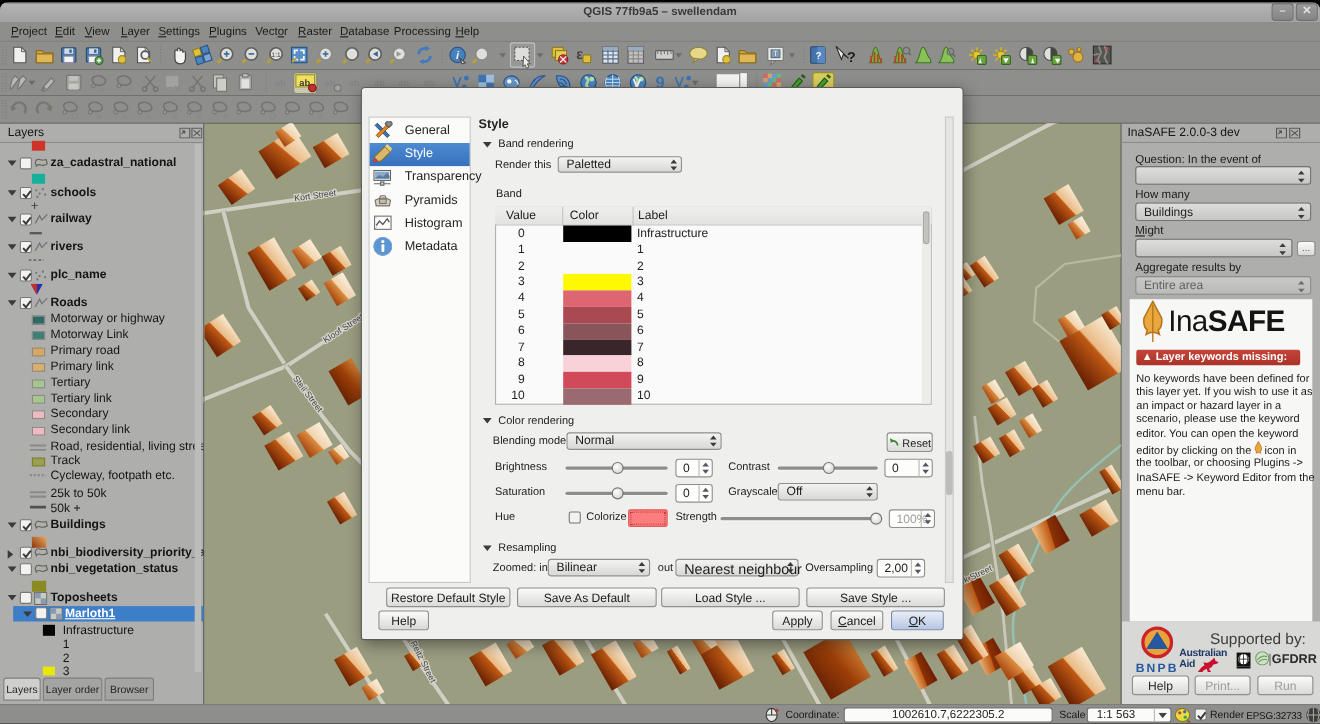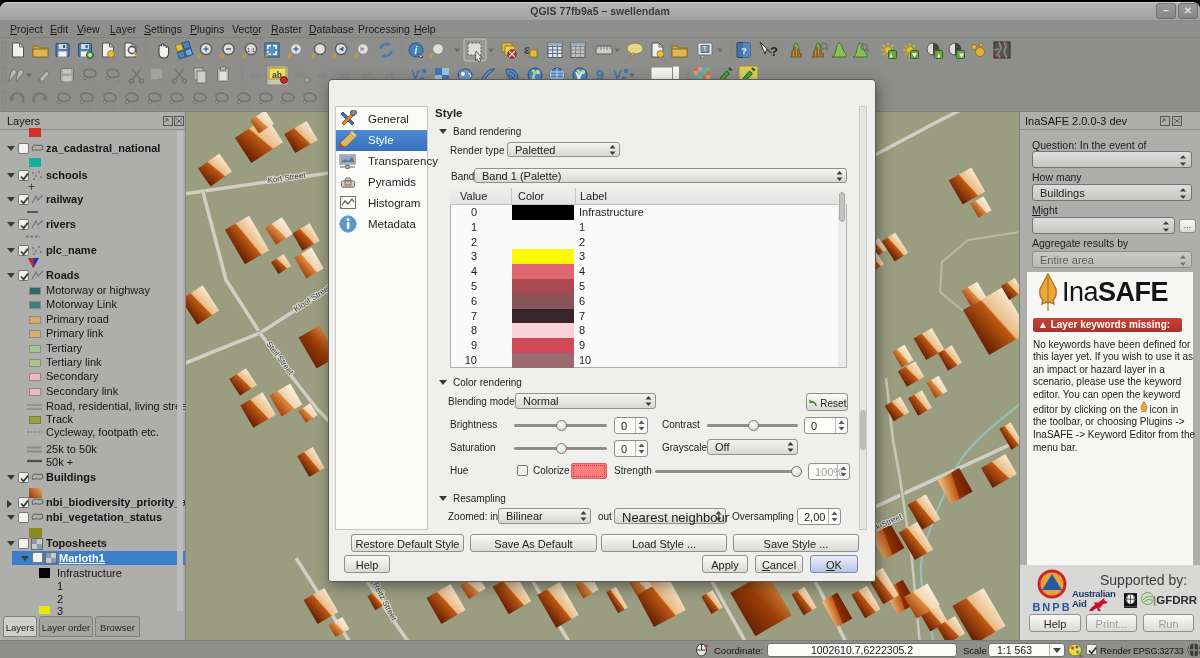--- a/index.html
+++ b/index.html
@@ -980,30 +980,26 @@
           <circle cx="9" cy="9" r="8" fill="#5a96d2" stroke="#2a62a0"></circle>
           <circle cx="9" cy="9" r="8" fill="none" stroke="#9ac0e8" stroke-width="1" opacity="0.7"></circle>
           <rect x="7.8" y="7" width="2.6" height="7" rx="1" fill="#fff"></rect>
           <circle cx="9" cy="4.6" r="1.5" fill="#fff"></circle>
         </svg>
         <span class="lbl">Metadata</span>
       </div>
       <div class="dlab" style="left:106px;top:27px;font-weight:bold;font-size:11.5px">Style</div>
       <div class="tri trid abs" style="left:110px;top:49px"></div>
       <div class="dlab" style="left:124px;top:46px">Band rendering</div>
-      <div class="dlab" style="left:121px;top:65px">Render type</div>
+      <div class="dlab" style="left:121px;top:65px">Render this</div>
       <div class="dcombo" style="left:178px;top:62px;width:113px;height:15px;font-size:11px">Paletted<span class="spinarr" style="top:1px;right:4px"><svg width="9" height="12" viewBox="0 0 9 12">
             <path d="M1.5 4.6l3-3.6 3 3.6z" fill="#3a3a38"></path>
             <path d="M1.5 7.4l3 3.6 3-3.6z" fill="#3a3a38"></path>
           </svg></span></div>
       <div class="dlab" style="left:122px;top:91px">Band</div>
-      <div class="dcombo" style="left:145px;top:88px;width:373px;height:15px;font-size:11px">Band 1 (Palette)<span class="spinarr" style="top:1px;right:4px"><svg width="9" height="12" viewBox="0 0 9 12">
-            <path d="M1.5 4.6l3-3.6 3 3.6z" fill="#3a3a38"></path>
-            <path d="M1.5 7.4l3 3.6 3-3.6z" fill="#3a3a38"></path>
-          </svg></span></div>
       <div class="abs" style="left:121px;top:108px;width:397px;height:180px;background:#fafafa;border:1px solid #b0b0ac"></div>
       <div class="abs" style="left:121px;top:108px;width:397px;height:17px;background:linear-gradient(#efefed,#e2e2e0);border-bottom:1px solid #c4c4c2"></div>
       <div class="abs" style="left:182px;top:108px;width:1px;height:17px;background:#c4c4c2"></div>
       <div class="abs" style="left:246px;top:108px;width:1px;height:17px;background:#c4c4c2"></div>
       <div class="dlab" style="left:131px;top:110px;font-size:11px">Value</div>
       <div class="dlab" style="left:189px;top:110px;font-size:11px">Color</div>
       <div class="dlab" style="left:251px;top:110px;font-size:11px">Label</div>
       <div class="abs" style="left:183px;top:125.0px;width:62px;height:14.8px;background:#000000"></div>
       <div class="dlab" style="left:130px;top:126.0px;width:18px;text-align:right;font-size:11px">0</div>
       <div class="dlab" style="left:250px;top:126.0px;font-size:11px">Infrastructure</div>

